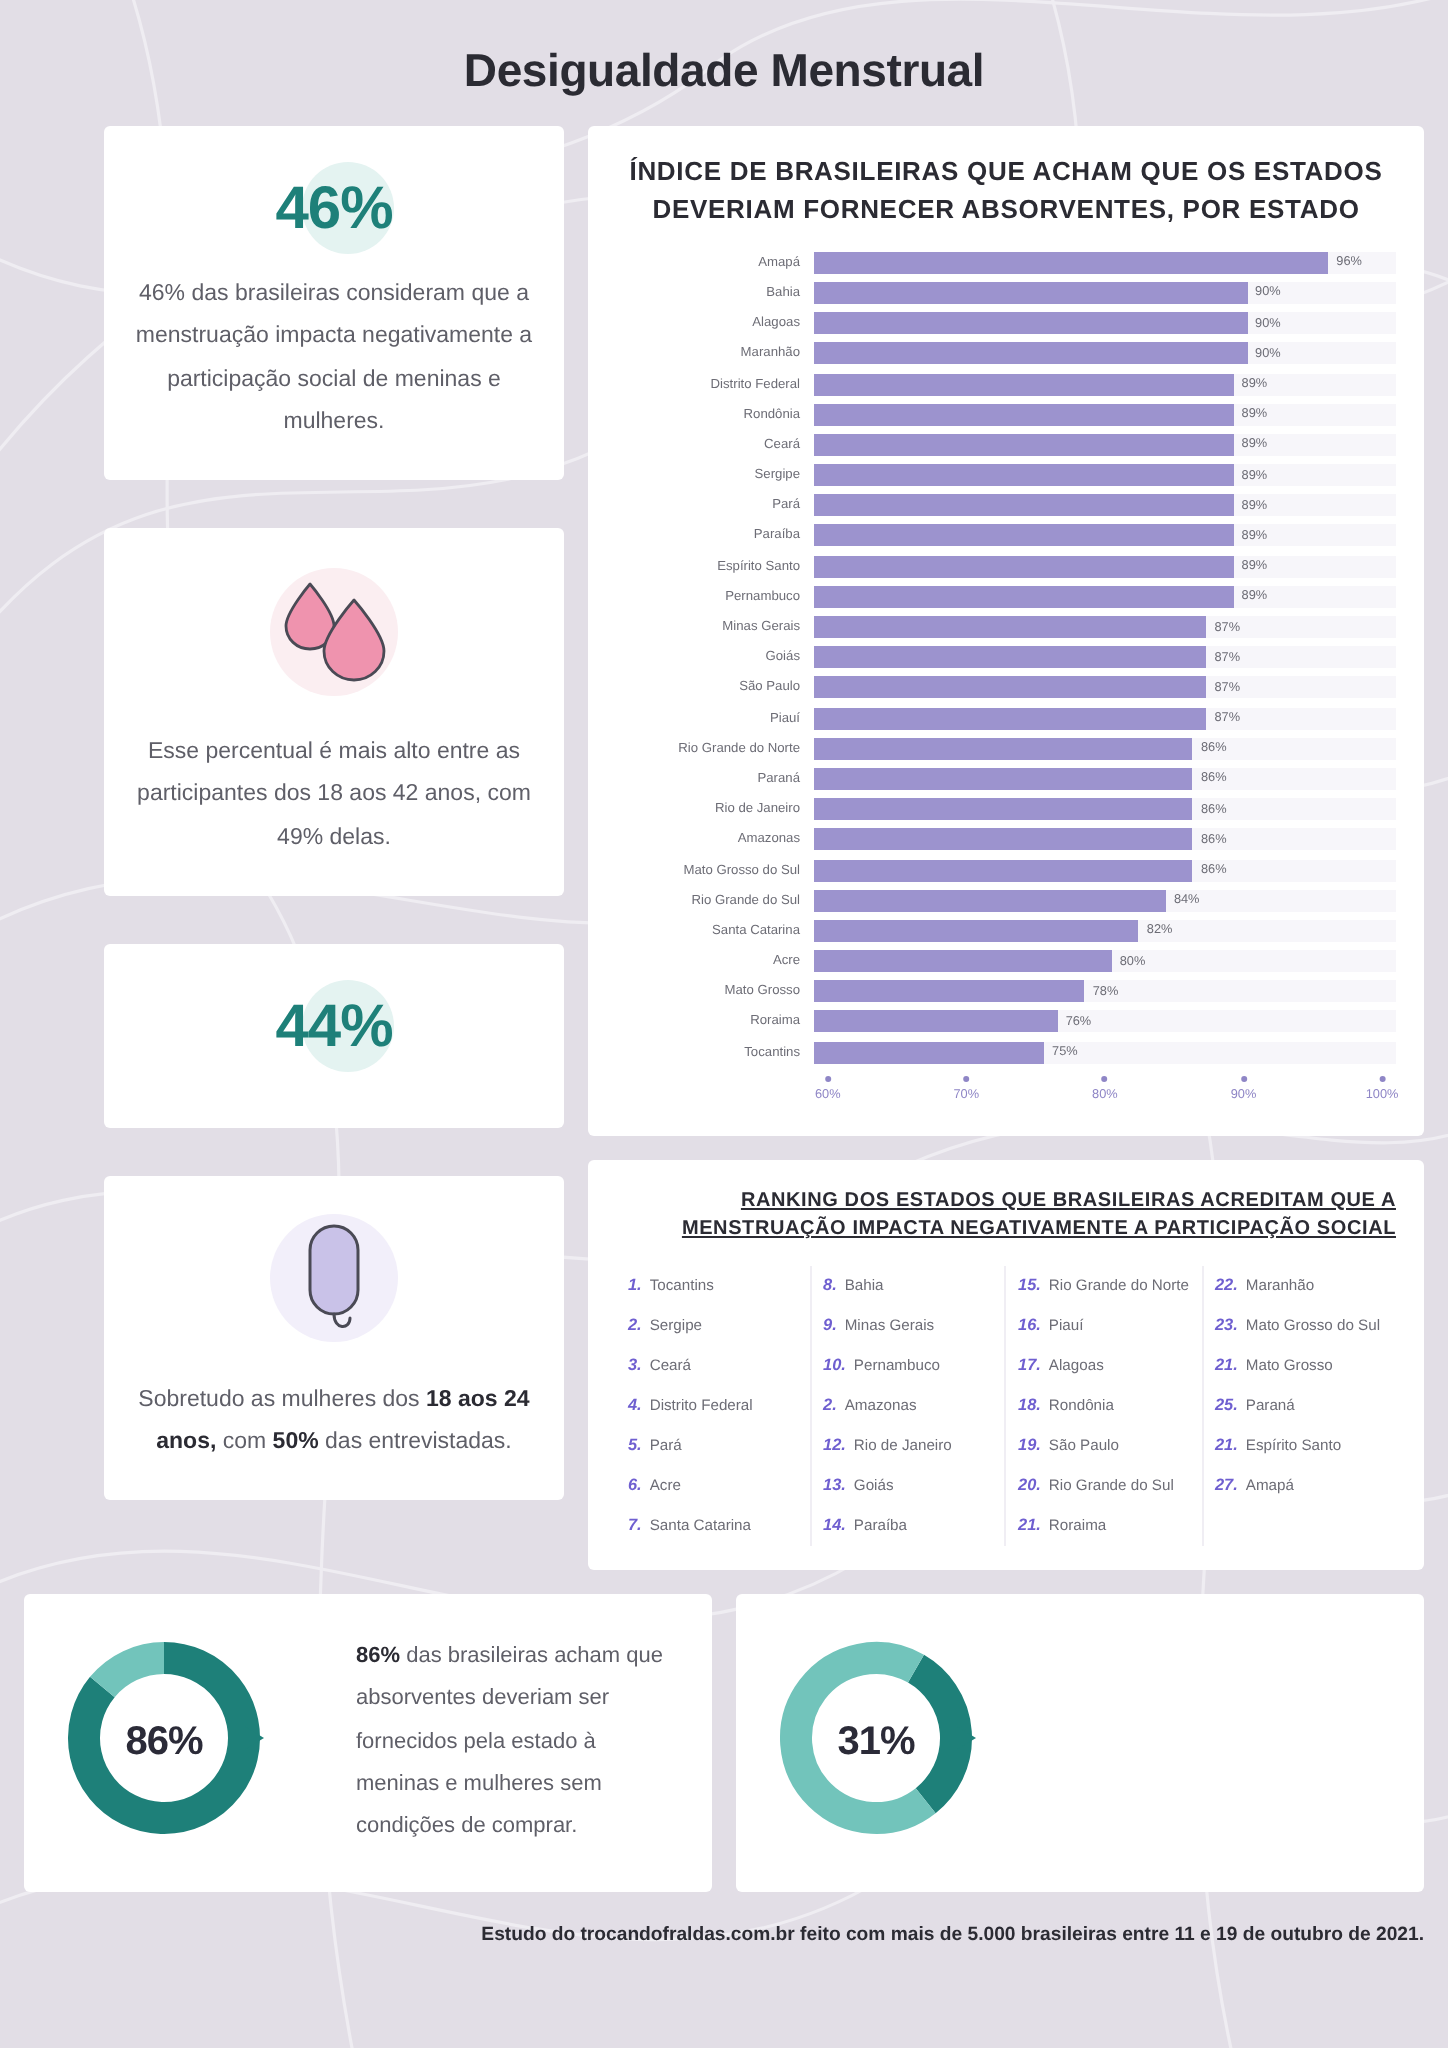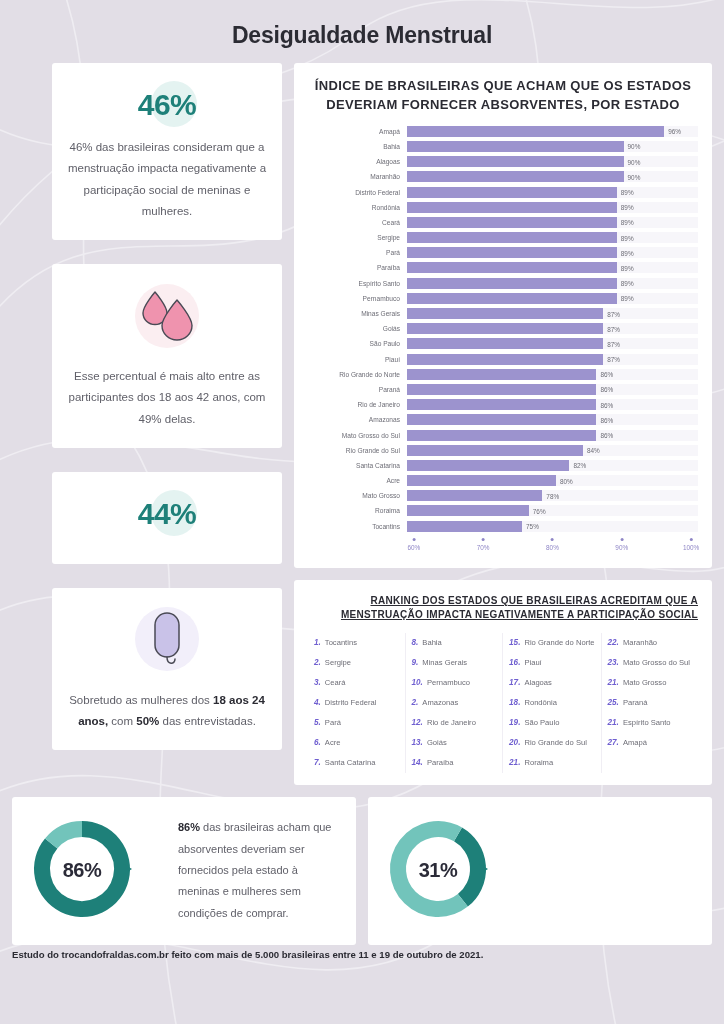--- a/index.html
+++ b/index.html
@@ -252,25 +252,25 @@
   .donut-text {
     font-size: 11px;
     line-height: 1.95;
     color: #5f5f68;
     margin-left: 28px;
   }
   .donut-text b { color: #2b2b33; font-weight: bold; }
 
   
   .footer {
-    text-align: left;
+    text-align: right;
     font-size: 9.6px;
     color: #2b2b33;
     font-weight: bold;
-    padding: 4px 0 10px 0;
+    padding: 16px 0 10px 0;
   }
 </style>
 </head>
 <body>
 
 <svg id="bg-lines" viewBox="0 0 724 1024">
   <g fill="none" stroke="#efedf2" stroke-width="1.6">
     <path d="M-20,250 C120,60 250,120 360,30 C460,-40 620,40 744,-10"></path>
     <path d="M-20,330 C90,180 210,300 340,200 C470,100 620,210 744,130"></path>
     <path d="M-20,120 C140,210 260,40 400,120 C540,200 650,90 744,150"></path>

